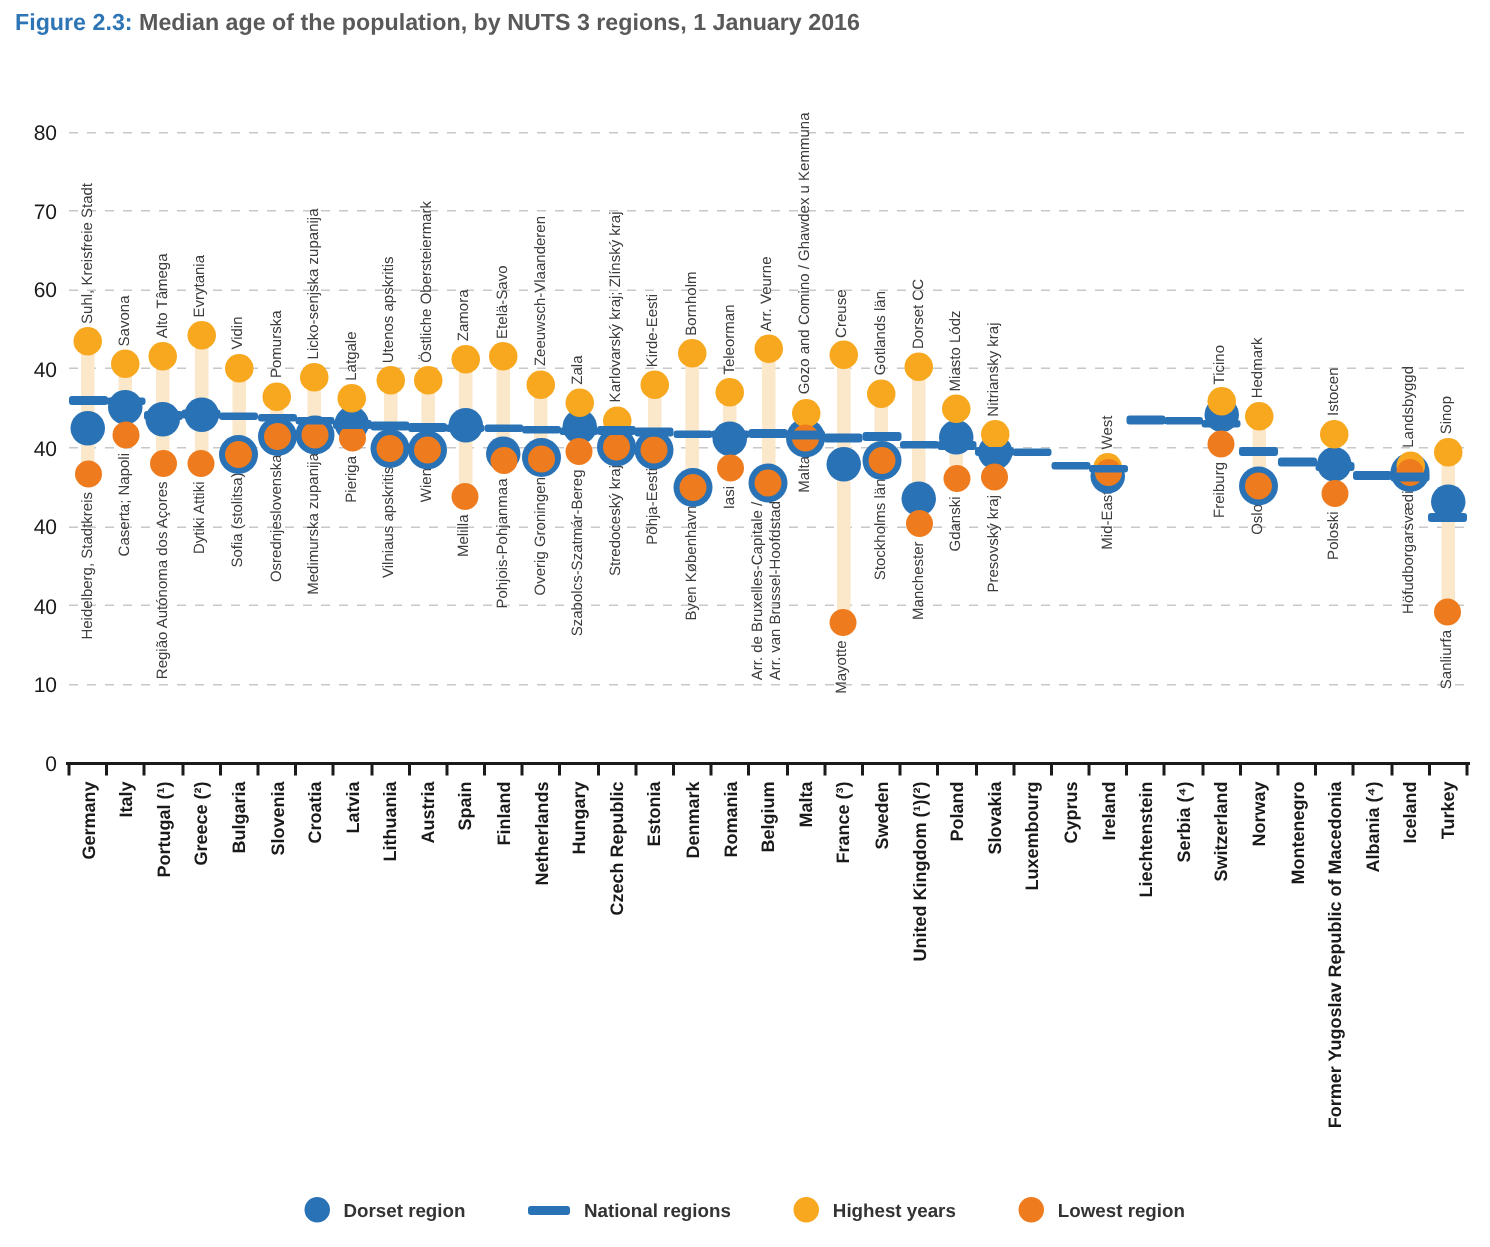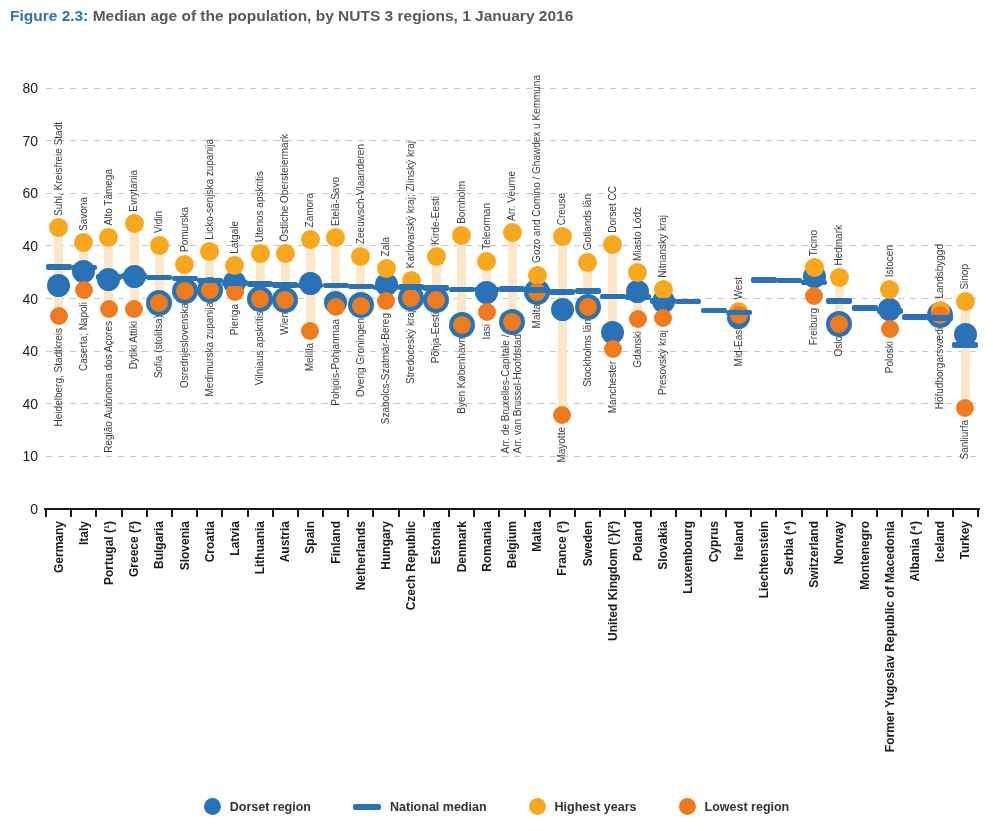--- a/index.html
+++ b/index.html
@@ -355,21 +355,21 @@
       <div class="clab" style="left: 958.405px; top: 521px;">Turkey</div>
     </div>
 
   <div id="legend">
     <div class="leg-item">
       <span class="leg-circle" id="lg0" style="background: rgb(42, 114, 182);"></span>
       <span class="leg-label">Dorset region</span>
     </div>
     <div class="leg-item">
       <span class="leg-line" id="lg1" style="background: rgb(42, 114, 182);"></span>
-      <span class="leg-label">National median</span>
+      <span class="leg-label">National regions</span>
     </div>
     <div class="leg-item">
       <span class="leg-circle" id="lg2" style="background: rgb(248, 168, 30);"></span>
       <span class="leg-label">Highest years</span>
     </div>
     <div class="leg-item">
       <span class="leg-circle" id="lg3" style="background: rgb(238, 124, 30);"></span>
       <span class="leg-label">Lowest region</span>
     </div>
   </div>

